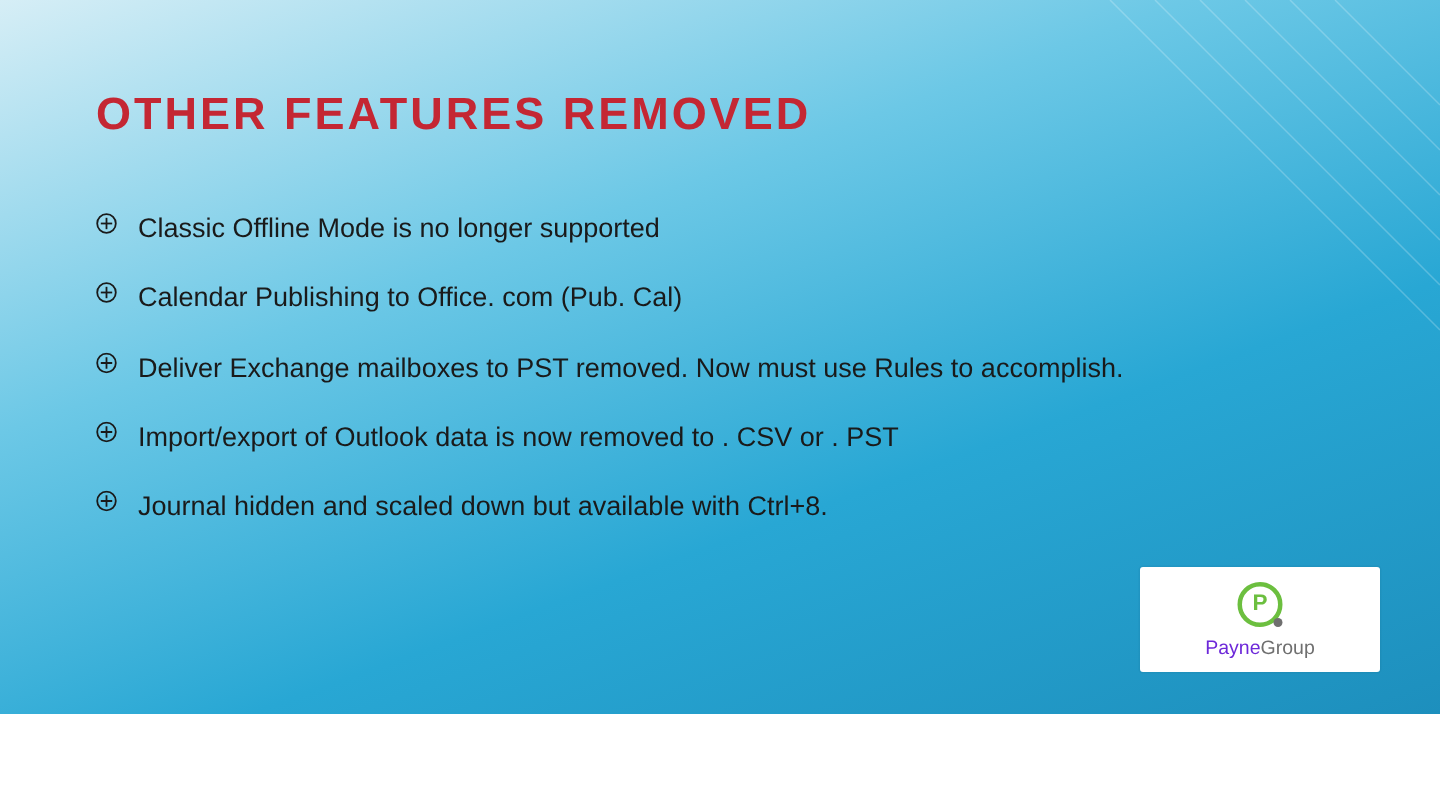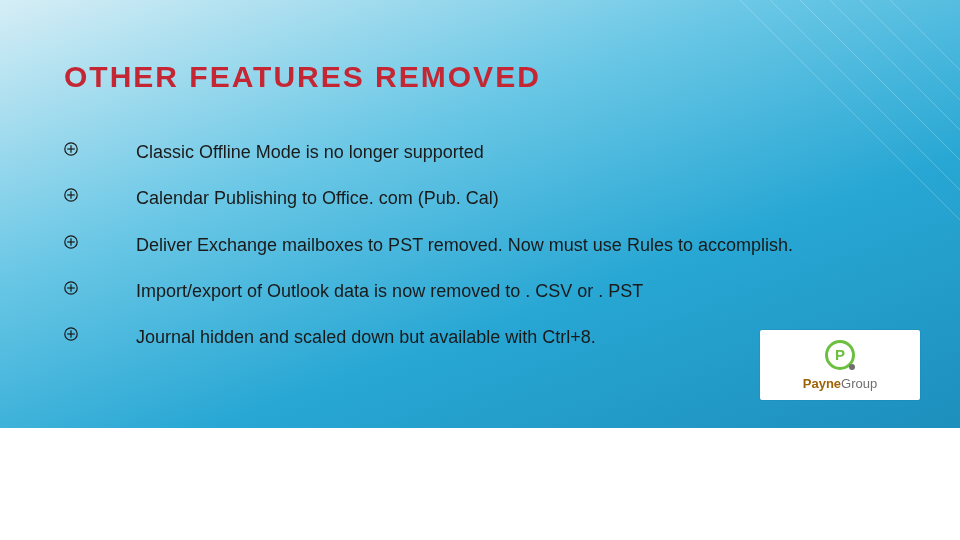--- a/index.html
+++ b/index.html
@@ -1,18 +1,18 @@
 <!DOCTYPE html>
 <html><head>
 <meta charset="utf-8">
 <style>
   html,body{margin:0;padding:0;width:960px;height:540px;overflow:hidden;font-family:Arial,Helvetica,sans-serif}
   .slide{
     position:relative;
-    width:960px;height:428px;
+    width:960px;height:476px;
     background:linear-gradient(160deg,#d6eef6 0%,#6cc8e6 35%,#28a7d4 65%,#1d8fbd 100%);
     box-sizing:border-box;
   }
   .title{
     position:absolute;
     left:64px;top:60px;
     font-size:30px;
     font-weight:700;
     letter-spacing:2px;
     color:#c42733;
@@ -21,21 +21,20 @@
     position:absolute;
     left:64px;top:140px;right:90px;
     color:#1a1a1a;
     font-size:18px;
     line-height:1.35;
   }
   .bullet{
     display:flex;
     align-items:flex-start;
     margin-bottom:22px;
-    gap:44px;
   }
   .bullet:last-child{margin-bottom:16px}
   .bullet .ico{
     flex:0 0 auto;
     margin-right:14px;
     margin-top:2px;
   }
   .bullet .ico svg{display:block}
   .bullet .txt{flex:1 1 auto}
   .deco-lines{
@@ -76,21 +75,21 @@
   }
   .logo-dot{
     width:6px;height:6px;background:#6f6f6f;border-radius:50%;
     position:absolute;right:-3px;bottom:-3px;
   }
   .logo-text{
     margin-top:6px;
     font-size:13px;
     color:#6f6f6f;
   }
-  .logo-text b{color:#a16207;font-weight:700}
+  .logo-text b{color:#6d28d9;font-weight:400}
 </style>
 </head>
 <body>
 
 <div class="slide">
 
   <svg class="deco-lines" viewBox="0 0 260 260">
     <line x1="40" y1="0" x2="260" y2="220"></line>
     <line x1="70" y1="0" x2="260" y2="190"></line>
     <line x1="100" y1="0" x2="260" y2="160"></line>

